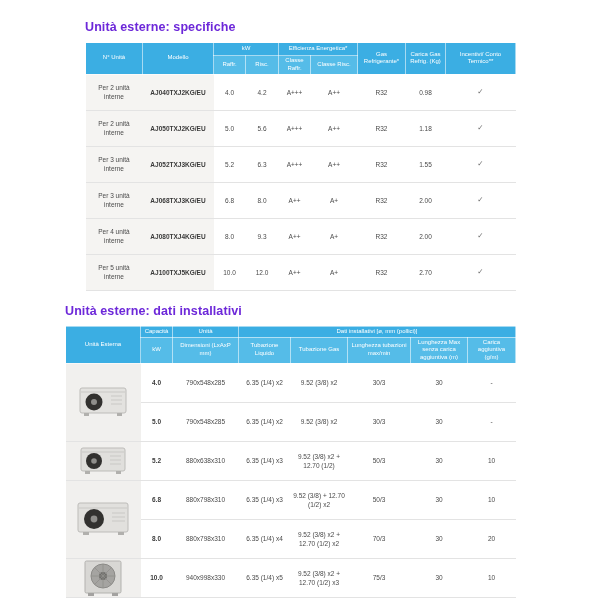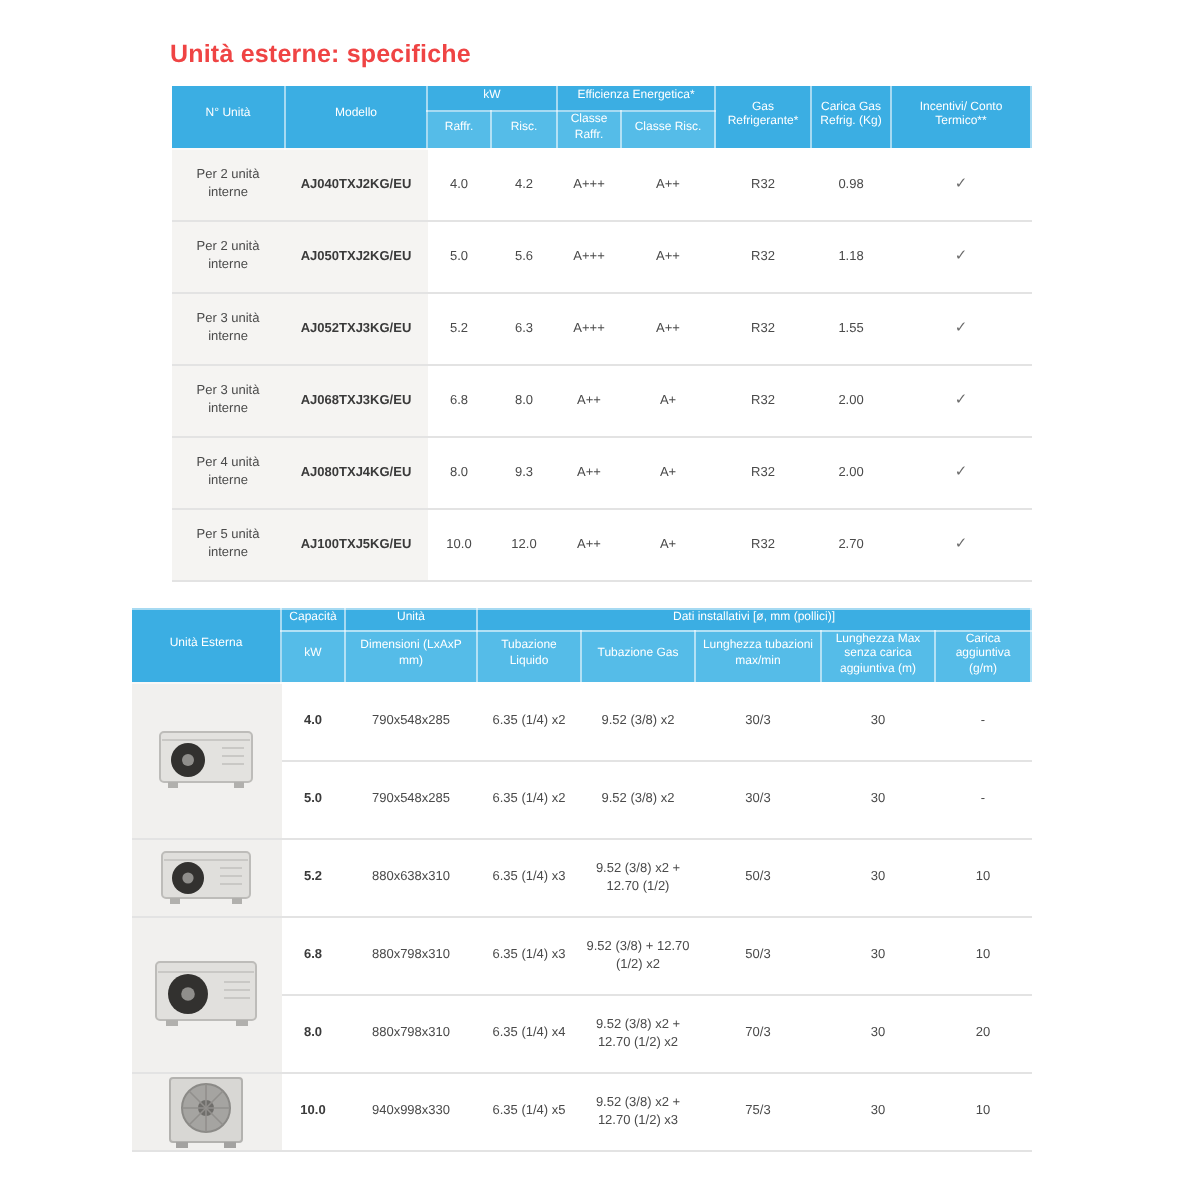--- a/index.html
+++ b/index.html
@@ -10,21 +10,21 @@
     font-family: "Liberation Sans", sans-serif;
     overflow: hidden;
   }
   .section { position: relative; }
   .section-spec { margin: 20px 0 0 85px; width: 430px; }
   .section-install { margin: 13px 0 0 65px; width: 450px; }
   h2.doc-title {
     margin: 0 0 8px 0;
     font-size: 12.5px;
     font-weight: bold;
-    color: #ef4444;
+    color: #6d28d9;
     letter-spacing: 0.1px;
   }
   table { border-collapse: collapse; table-layout: fixed; width: 100%; }
   thead th {
     background: #3baee3;
     color: #ffffff;
     font-weight: normal;
     font-size: 6px;
     line-height: 1.3;
     padding: 1px 2px;
@@ -155,20 +155,21 @@
         <td>A+</td>
         <td>R32</td>
         <td>2.70</td>
         <td class="c-check">✓</td>
       </tr>
     </tbody>
   </table>
 </div>
 
 <div class="section section-install">
+  <h2 class="doc-title">Unità esterne: dati installativi</h2>
   <table class="t-install">
     <colgroup>
       <col style="width:75px">
         <col style="width:32px">
         <col style="width:66px">
         <col style="width:52px">
       <col style="width:57px">
         <col style="width:63px">
         <col style="width:57px">
         <col style="width:48px">

